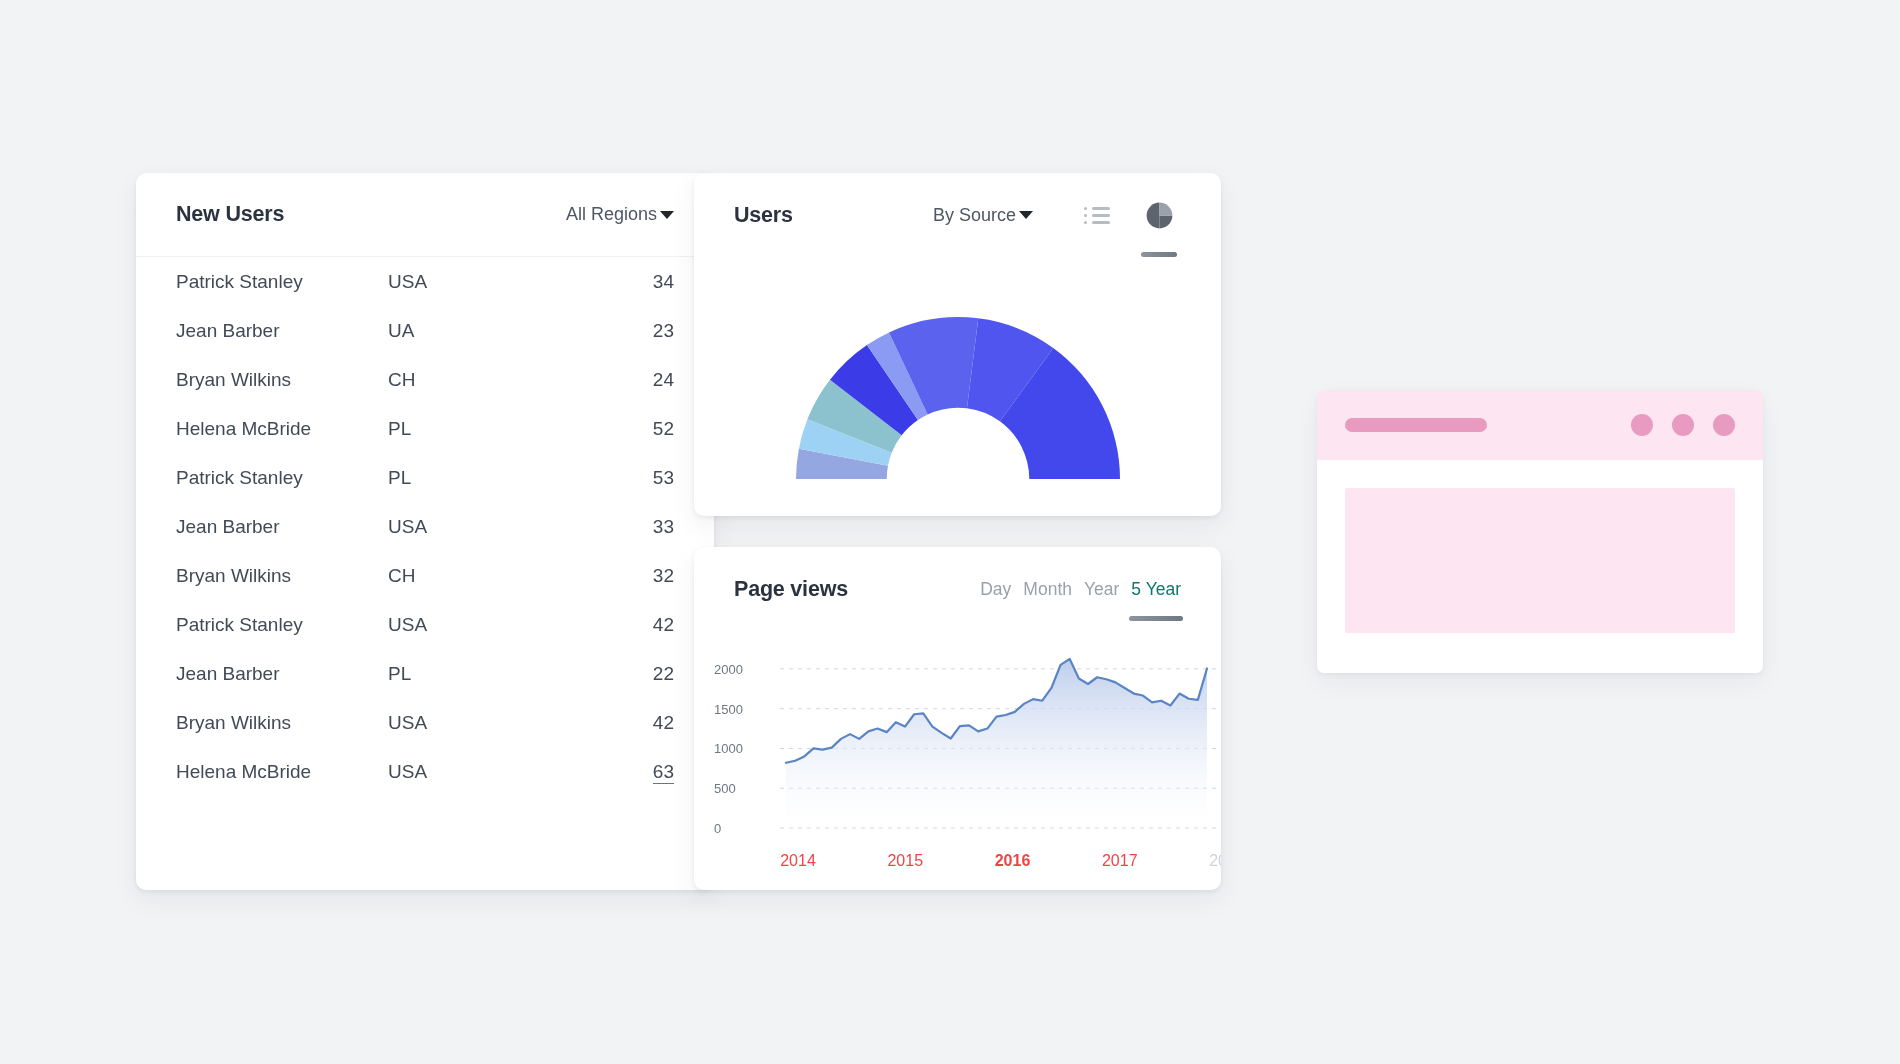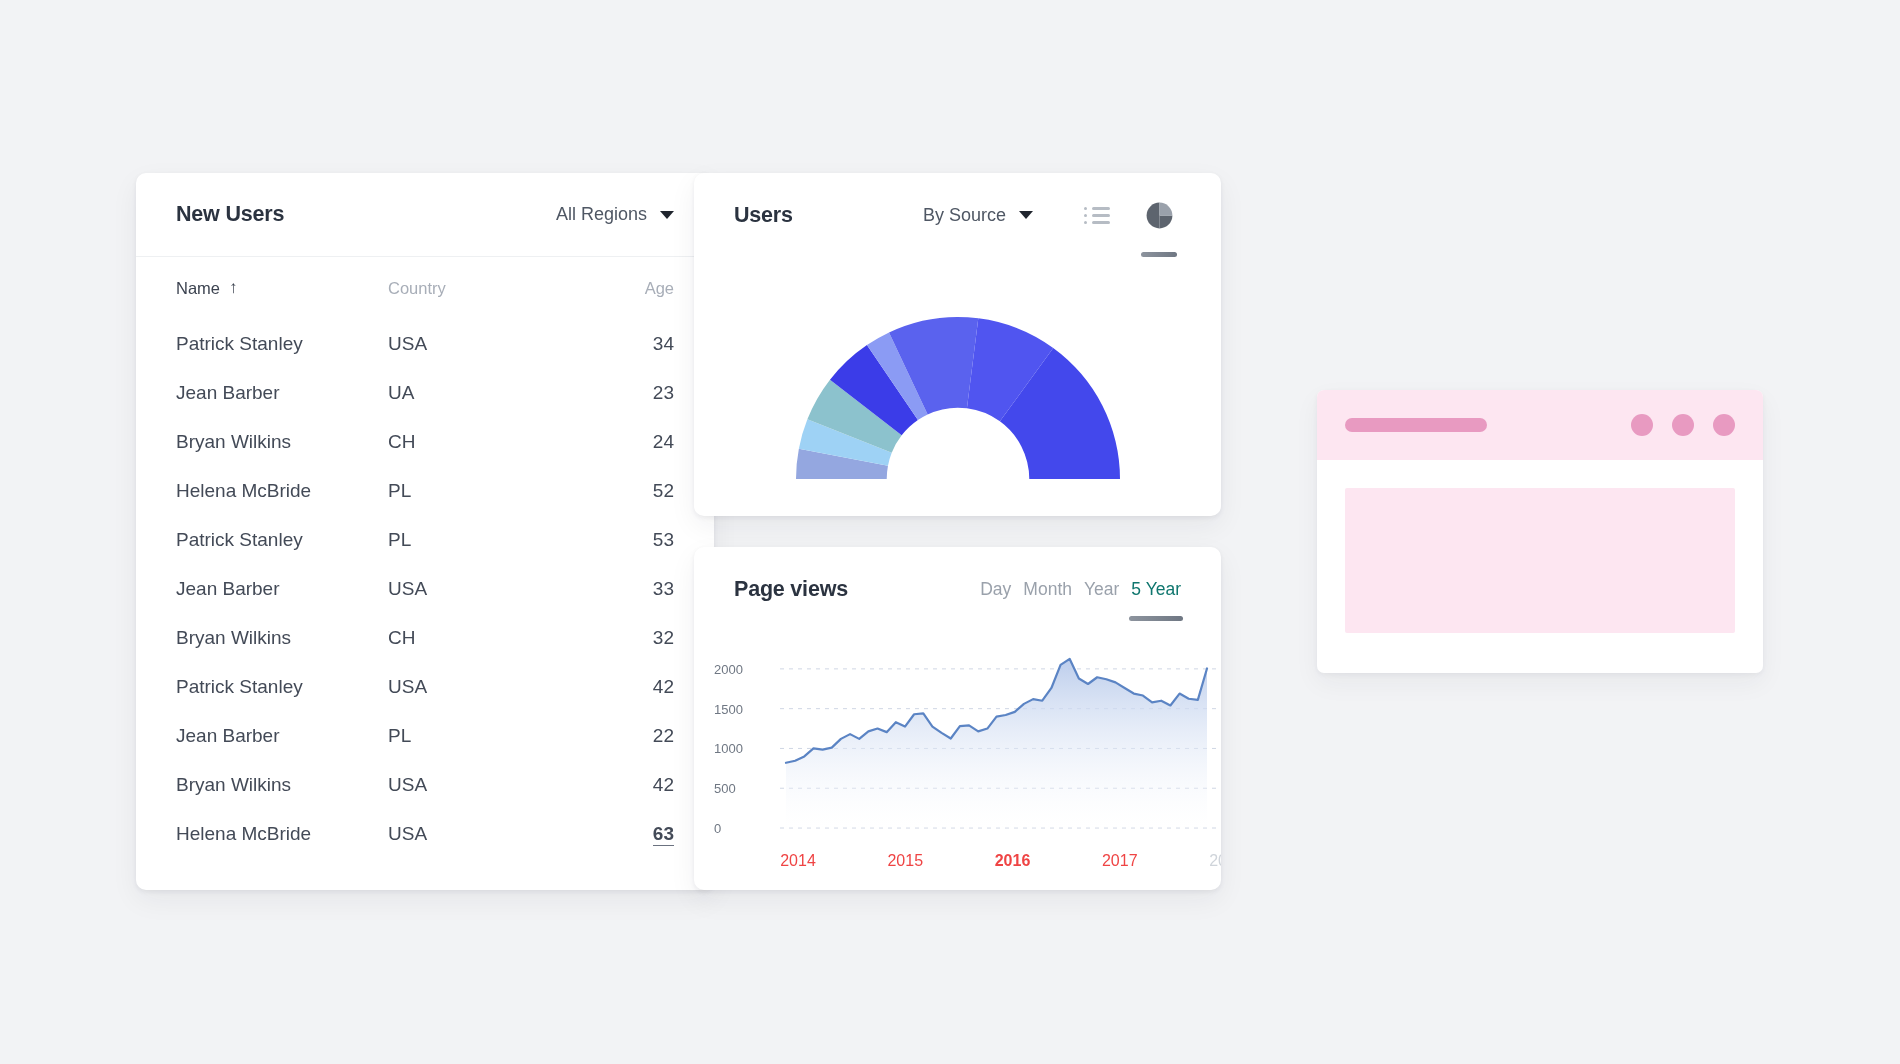--- a/index.html
+++ b/index.html
@@ -39,21 +39,21 @@
     letter-spacing:-.2px;
     white-space:nowrap;
   }
   .head-right{
     margin-left:auto;
     display:flex; align-items:center;
   }
 
   
   .dropdown{
-    display:flex; align-items:center; gap:13px;
+    display:flex; align-items:center; gap:3px;
     font-size:18px; color:#4f5764; cursor:pointer;
     white-space:nowrap;
   }
   .caret{
     width:0;height:0;
     border-left:7px solid transparent;
     border-right:7px solid transparent;
     border-top:8px solid #20252e;
   }
 
@@ -103,21 +103,21 @@
   }
   .sort-arrow{
     font-size:17px; color:#3c4350; line-height:1;
     display:inline-block; transform:translateY(-1px);
   }
   .trow.body .c-name,
   .trow.body .c-country,
   .trow.body .c-age{
     font-size:19px; color:#434a57;
   }
-  .age-edit{ border-bottom:1.5px solid #6b7280; padding-bottom:1px;font-weight:bold; }
+  .age-edit{ border-bottom:1.5px solid #6b7280; padding-bottom:1px; }
 
   
   .gauge-wrap{
     position:absolute; left:0; right:0; top:84px; bottom:0;
     display:flex; align-items:center; justify-content:center;
   }
 
   
   .chart-wrap{
     position:absolute; left:0; right:0; top:84px; bottom:0;
@@ -185,28 +185,20 @@
     <div class="card-title">New Users</div>
     <div class="head-right">
       <div class="dropdown">
         <span>All Regions</span>
         <span class="caret"></span>
       </div>
     </div>
   </div>
 
   <div class="table">
-    <div class="trow head">
-      <div class="c-name">
-        <span>Name</span>
-        <span class="sort-arrow">↑</span>
-      </div>
-      <div class="c-country">Country</div>
-      <div class="c-age">Age</div>
-    </div>
 
     <div class="trow body">
       <div class="c-name">Patrick Stanley</div>
       <div class="c-country">USA</div>
       <div class="c-age">34</div>
     </div>
     <div class="trow body">
       <div class="c-name">Jean Barber</div>
       <div class="c-country">UA</div>
       <div class="c-age">23</div>

